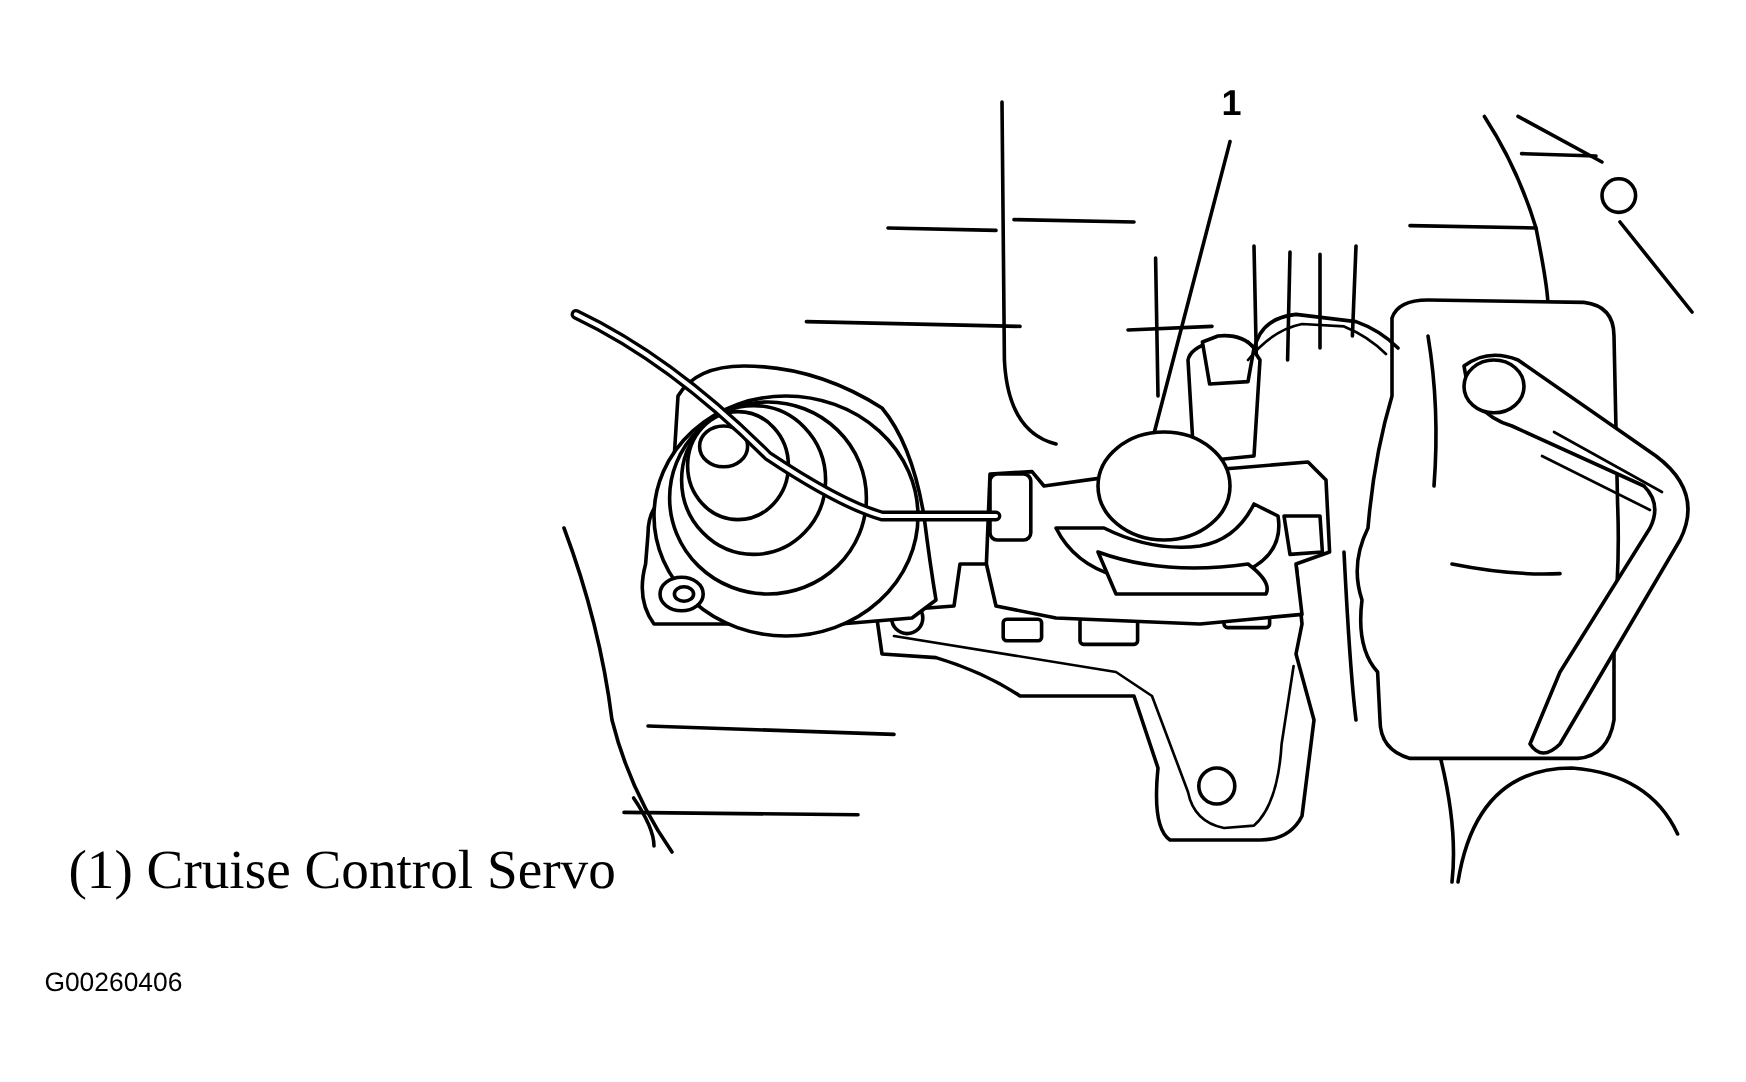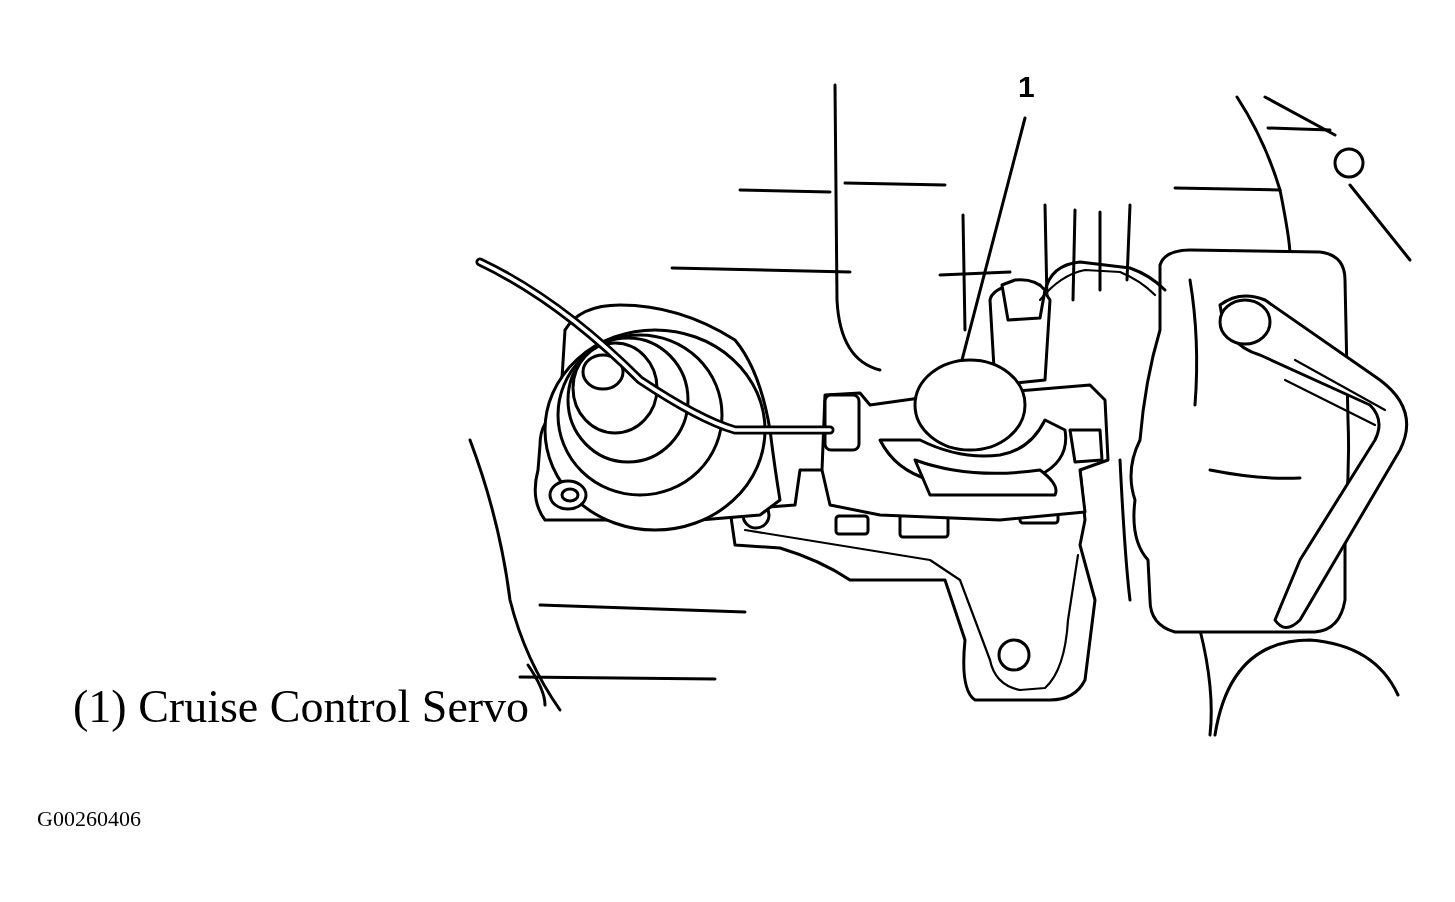--- a/index.html
+++ b/index.html
@@ -2,22 +2,22 @@
 <html><head>
   <meta charset="utf-8">
   <style>
     html, body { margin: 0; padding: 0; background: #ffffff; }
     body { width: 1455px; height: 902px; position: relative; overflow: hidden; }
     #drawing { position: absolute; left: 0; top: 0; width: 1455px; height: 902px; }
     .ln { fill: none; stroke: #000; stroke-width: 3; stroke-linecap: round; stroke-linejoin: round; }
     .thin { fill: none; stroke: #000; stroke-width: 2.2; stroke-linecap: round; stroke-linejoin: round; }
     .wf { fill: #fff; stroke: #000; stroke-width: 3; stroke-linejoin: round; }
     .callout-num { position: absolute; left: 1018px; top: 70px; font-family: "Liberation Sans", sans-serif; font-weight: bold; font-size: 30px; color: #000; }
-    .caption { position: absolute; left: 57px; top: 680px; font-family: "Liberation Serif", serif; font-size: 46px; color: #000; white-space: nowrap; margin-left: 16px; }
-    .figid { position: absolute; left: 37px; top: 806px; font-family: Liberation Serif, serif; font-size: 22px; color: #000; }
+    .caption { position: absolute; left: 57px; top: 698px; font-family: "Liberation Serif", serif; font-size: 46px; color: #000; white-space: nowrap; }
+    .figid { position: absolute; left: 37px; top: 806px; font-family: Liberation Sans, sans-serif; font-size: 22px; color: #000; }
   </style>
 </head>
 <body>
 
 <svg id="drawing" viewBox="0 0 1455 902" xmlns="http://www.w3.org/2000/svg">
 
   <g>
     <path class="ln" d="M835 85 L837 300 Q840 360 880 370"></path>
     <path class="ln" d="M740 190 L830 192"></path>
     <path class="ln" d="M845 183 L945 185"></path>

